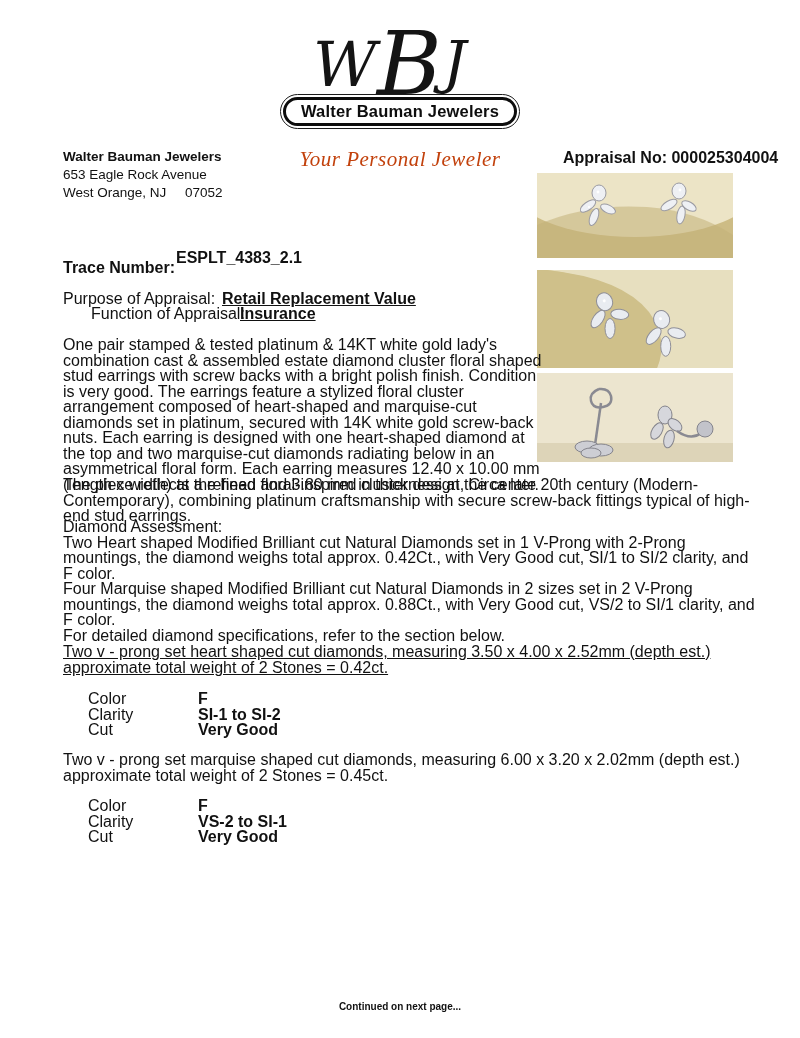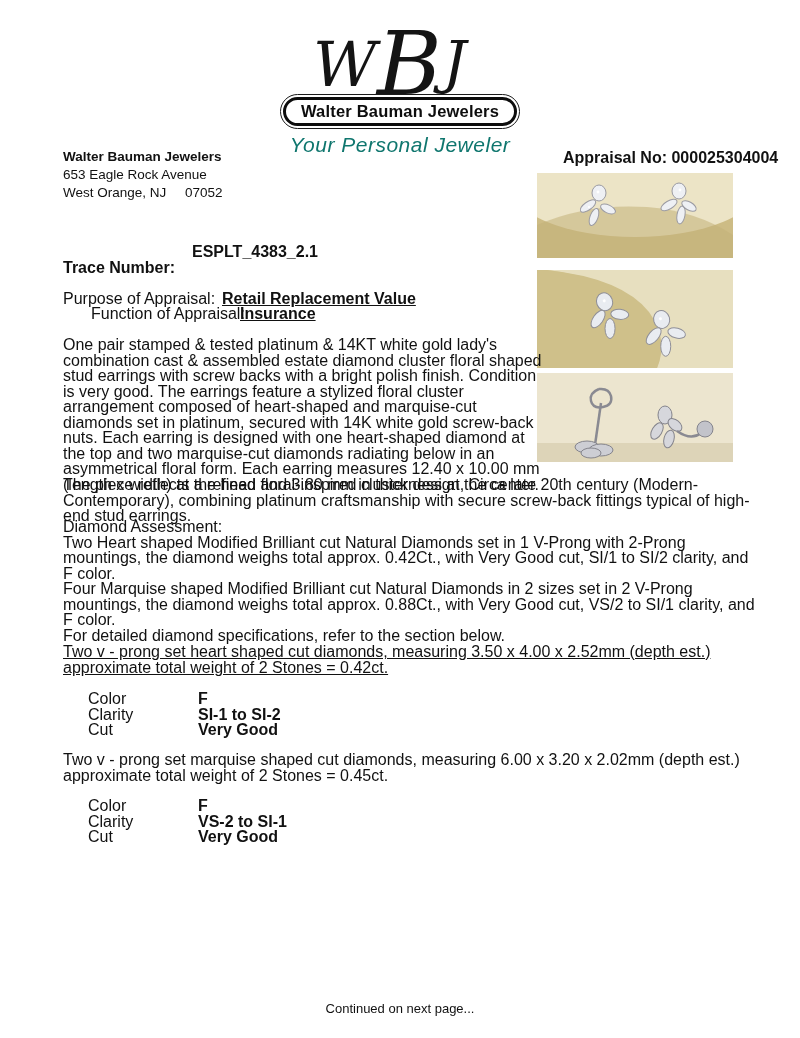--- a/index.html
+++ b/index.html
@@ -12,35 +12,35 @@
   .t13 { font-size:16px; line-height:15.5px; }
   .t13h { font-size:13.5px; line-height:18px; }
 
   
   .logo-wrap { position:absolute; top:26px; left:0; right:0;
     display:flex; flex-direction:column; align-items:center; }
   .monogram { width:230px; height:74px; }
   .pill-outer { border:1.5px solid #1a1a1a; border-radius:19px; padding:2px; background:#fff; margin-top:-6px; }
   .pill-inner { border:3px solid #0d0d0d; border-radius:15px; padding:2px 15px;
     font-weight:bold; font-size:16.5px; letter-spacing:0.2px; color:#0d0d0d; white-space:nowrap; }
-  .tagline { font-family:Liberation Sans, sans-serif; font-style:italic; font-size:21px;
-    color:#0f766e; margin-top:4px; letter-spacing:0.5px; }
+  .tagline { font-family:Liberation Serif, serif; font-style:italic; font-size:21px;
+    color:#c2410c; margin-top:18px; letter-spacing:0.5px; }
 
   
   .photo-col { position:absolute; left:537px; top:173px; width:196px; }
   .photo { display:block; width:196px; }
   .photo + .photo { margin-top:0; }
 
   
   .spec-row { display:flex; }
   .spec-label { width:110px; }
   .spec-value { font-weight:bold; }
 
   .footer { position:absolute; left:0; right:0; top:1001px; text-align:center;
-    font-weight:normal; font-size:13px; }
+    font-weight:bold; font-size:10px; }
 </style>
 </head>
 <body>
 
 <div class="page">
 
   <div class="logo-wrap">
     <svg class="monogram" viewBox="0 0 230 74">
       <text x="28" y="60" font-family="DejaVu Serif, serif" font-style="italic" font-size="62" fill="#141414">W</text>
       <text x="92" y="68" font-family="DejaVu Serif, serif" font-style="italic" font-size="88" fill="#141414">B</text>
@@ -125,21 +125,21 @@
           <ellipse cx="4" cy="8" rx="9" ry="5" transform="rotate(-75 4 8)"></ellipse>
           <ellipse cx="10" cy="-6" rx="8" ry="5" transform="rotate(40 10 -6)"></ellipse>
         </g>
         <path d="M12,0 q14,10 24,2" stroke="#8a8a92" stroke-width="2.5" fill="none"></path>
         <circle cx="40" cy="-2" r="8" fill="#c2c3ca" stroke="#84848c"></circle>
       </g>
     </svg>
   </div>
 
   <div class="abs t13 b" style="left:63px; top:260px;">Trace Number:</div>
-  <div class="abs t13 b" style="left:176px; top:244px;margin-left:16px;">ESPLT_4383_2.1</div>
+  <div class="abs t13 b" style="left:176px; top:250px;">ESPLT_4383_2.1</div>
 
   <div class="abs t13" style="left:63px; top:291px;text-align:center;">Purpose of Appraisal:</div>
   <div class="abs t13 b" style="left:222px; top:291px;text-decoration:underline;">Retail Replacement Value</div>
   <div class="abs t13" style="left:63px; top:306px;margin-left:28px;">Function of Appraisal:</div>
   <div class="abs t13 b" style="left:240px; top:306px;text-decoration:underline;">Insurance</div>
 
   <div class="abs t13" style="left:63px; top:337px; width:479px;">One pair stamped &amp; tested platinum &amp; 14KT white gold lady's combination cast &amp; assembled estate diamond cluster floral shaped stud earrings with screw backs with a bright polish finish. Condition is very good. The earrings feature a stylized floral cluster arrangement composed of heart-shaped and marquise-cut diamonds set in platinum, secured with 14K white gold screw-back nuts. Each earring is designed with one heart-shaped diamond at the top and two marquise-cut diamonds radiating below in an asymmetrical floral form. Each earring measures 12.40 x 10.00 mm (length x width) at the head and 3.80 mm in thickness at the center.</div>
   <div class="abs t13" style="left:63px; top:477px; width:695px;">The piece reflects a refined floral-inspired cluster design, Circa late 20th century (Modern-Contemporary), combining platinum craftsmanship with secure screw-back fittings typical of high-end stud earrings.</div>
 
   <div class="abs t13" style="left:63px; top:519px; width:696px;">

